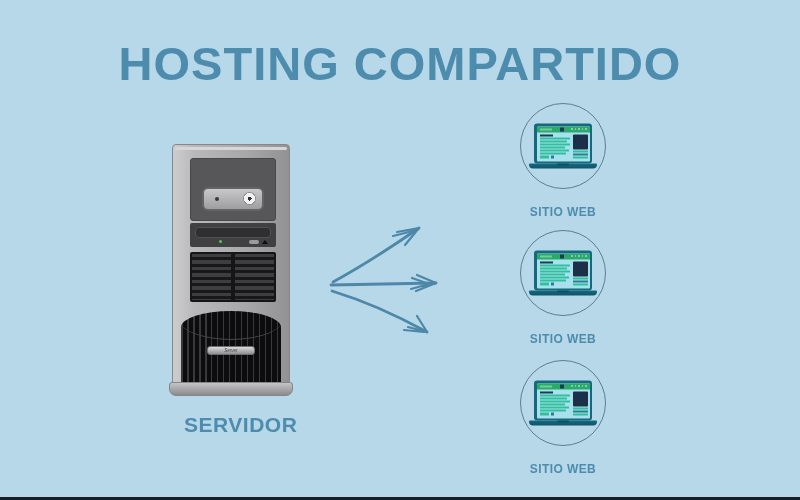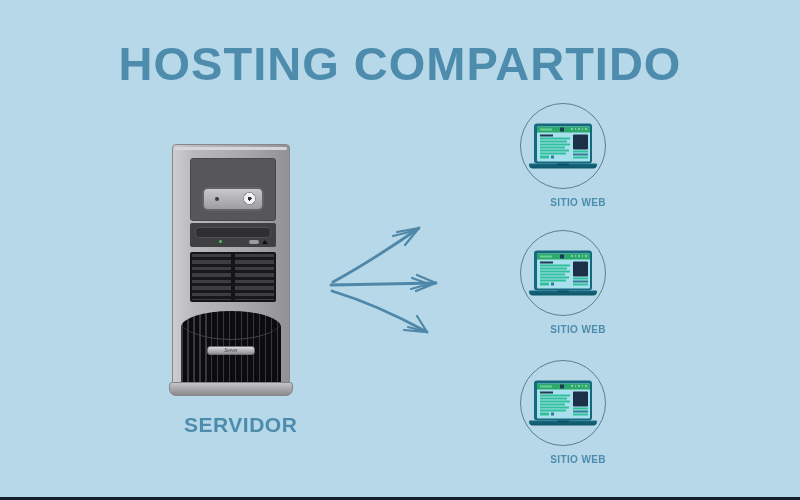--- a/index.html
+++ b/index.html
@@ -127,22 +127,22 @@
   .lap-base{
     position:relative;width:68px;height:5px;margin-top:0;
     background:linear-gradient(180deg,#15697e,#0f5468);
     border-radius:1px 1px 4px 4px;
   }
   .notch{
     position:absolute;left:50%;top:0;transform:translateX(-50%);
     width:12px;height:2.2px;background:#0d4f63;border-radius:0 0 2px 2px;
   }
   .site-label{
-    margin-top:8px;font-size:10px;font-weight:bold;
-    letter-spacing:0.4px;color:#4e8cae;text-align:right;
+    margin-top:16px;font-size:12px;font-weight:bold;
+    letter-spacing:0.4px;color:#4e8cae;
   }
   .pos1{top:103px}.pos2{top:230px}.pos3{top:360px}
   
   .bottom-bar{position:absolute;left:0;right:0;bottom:0;height:3px;background:#13202b;}
 </style>
 </head>
 <body>
 
 <div class="canvas">
 

